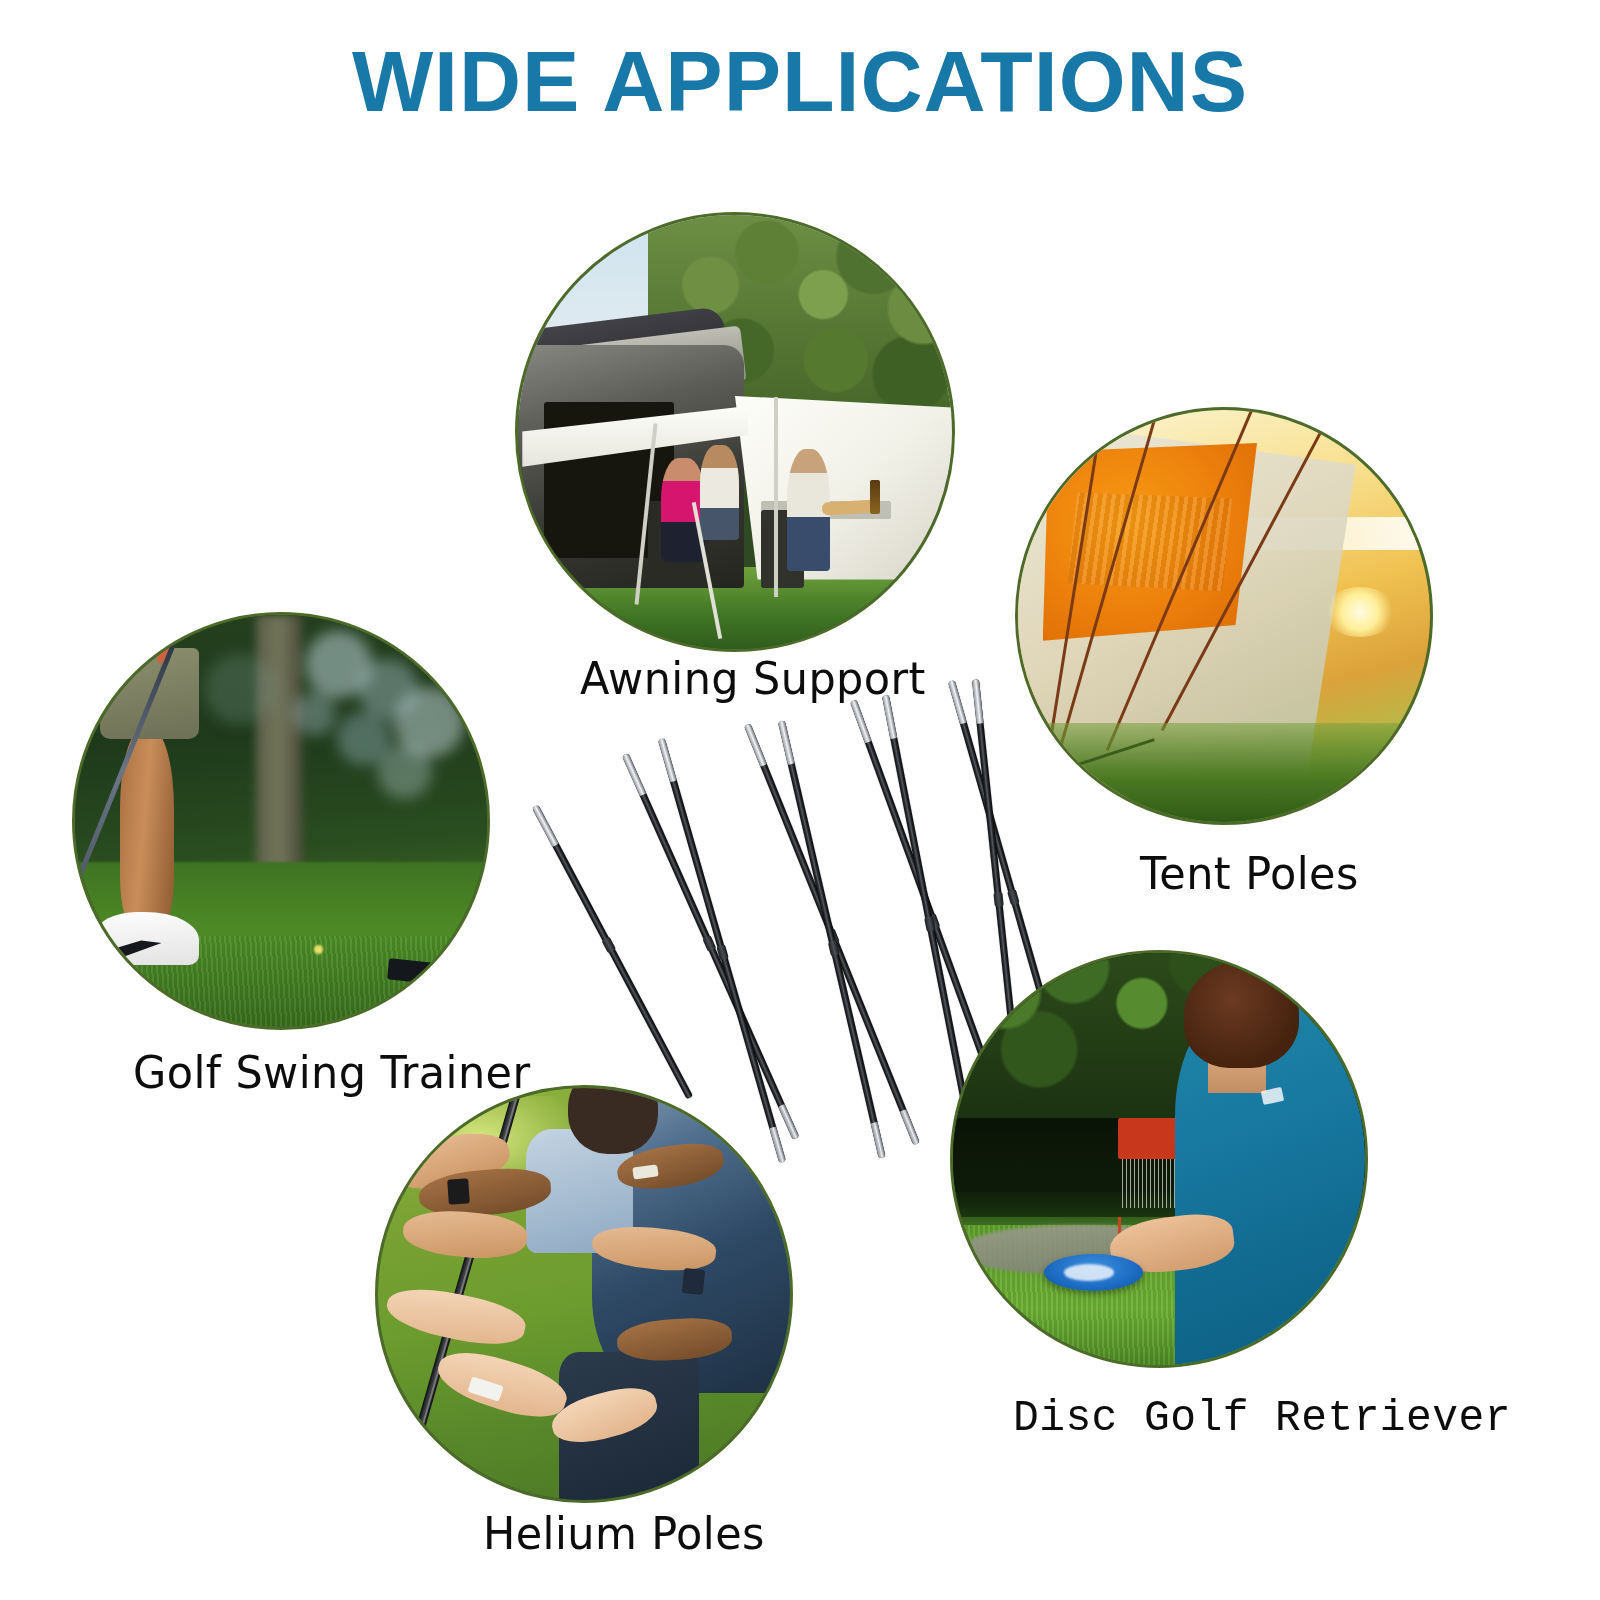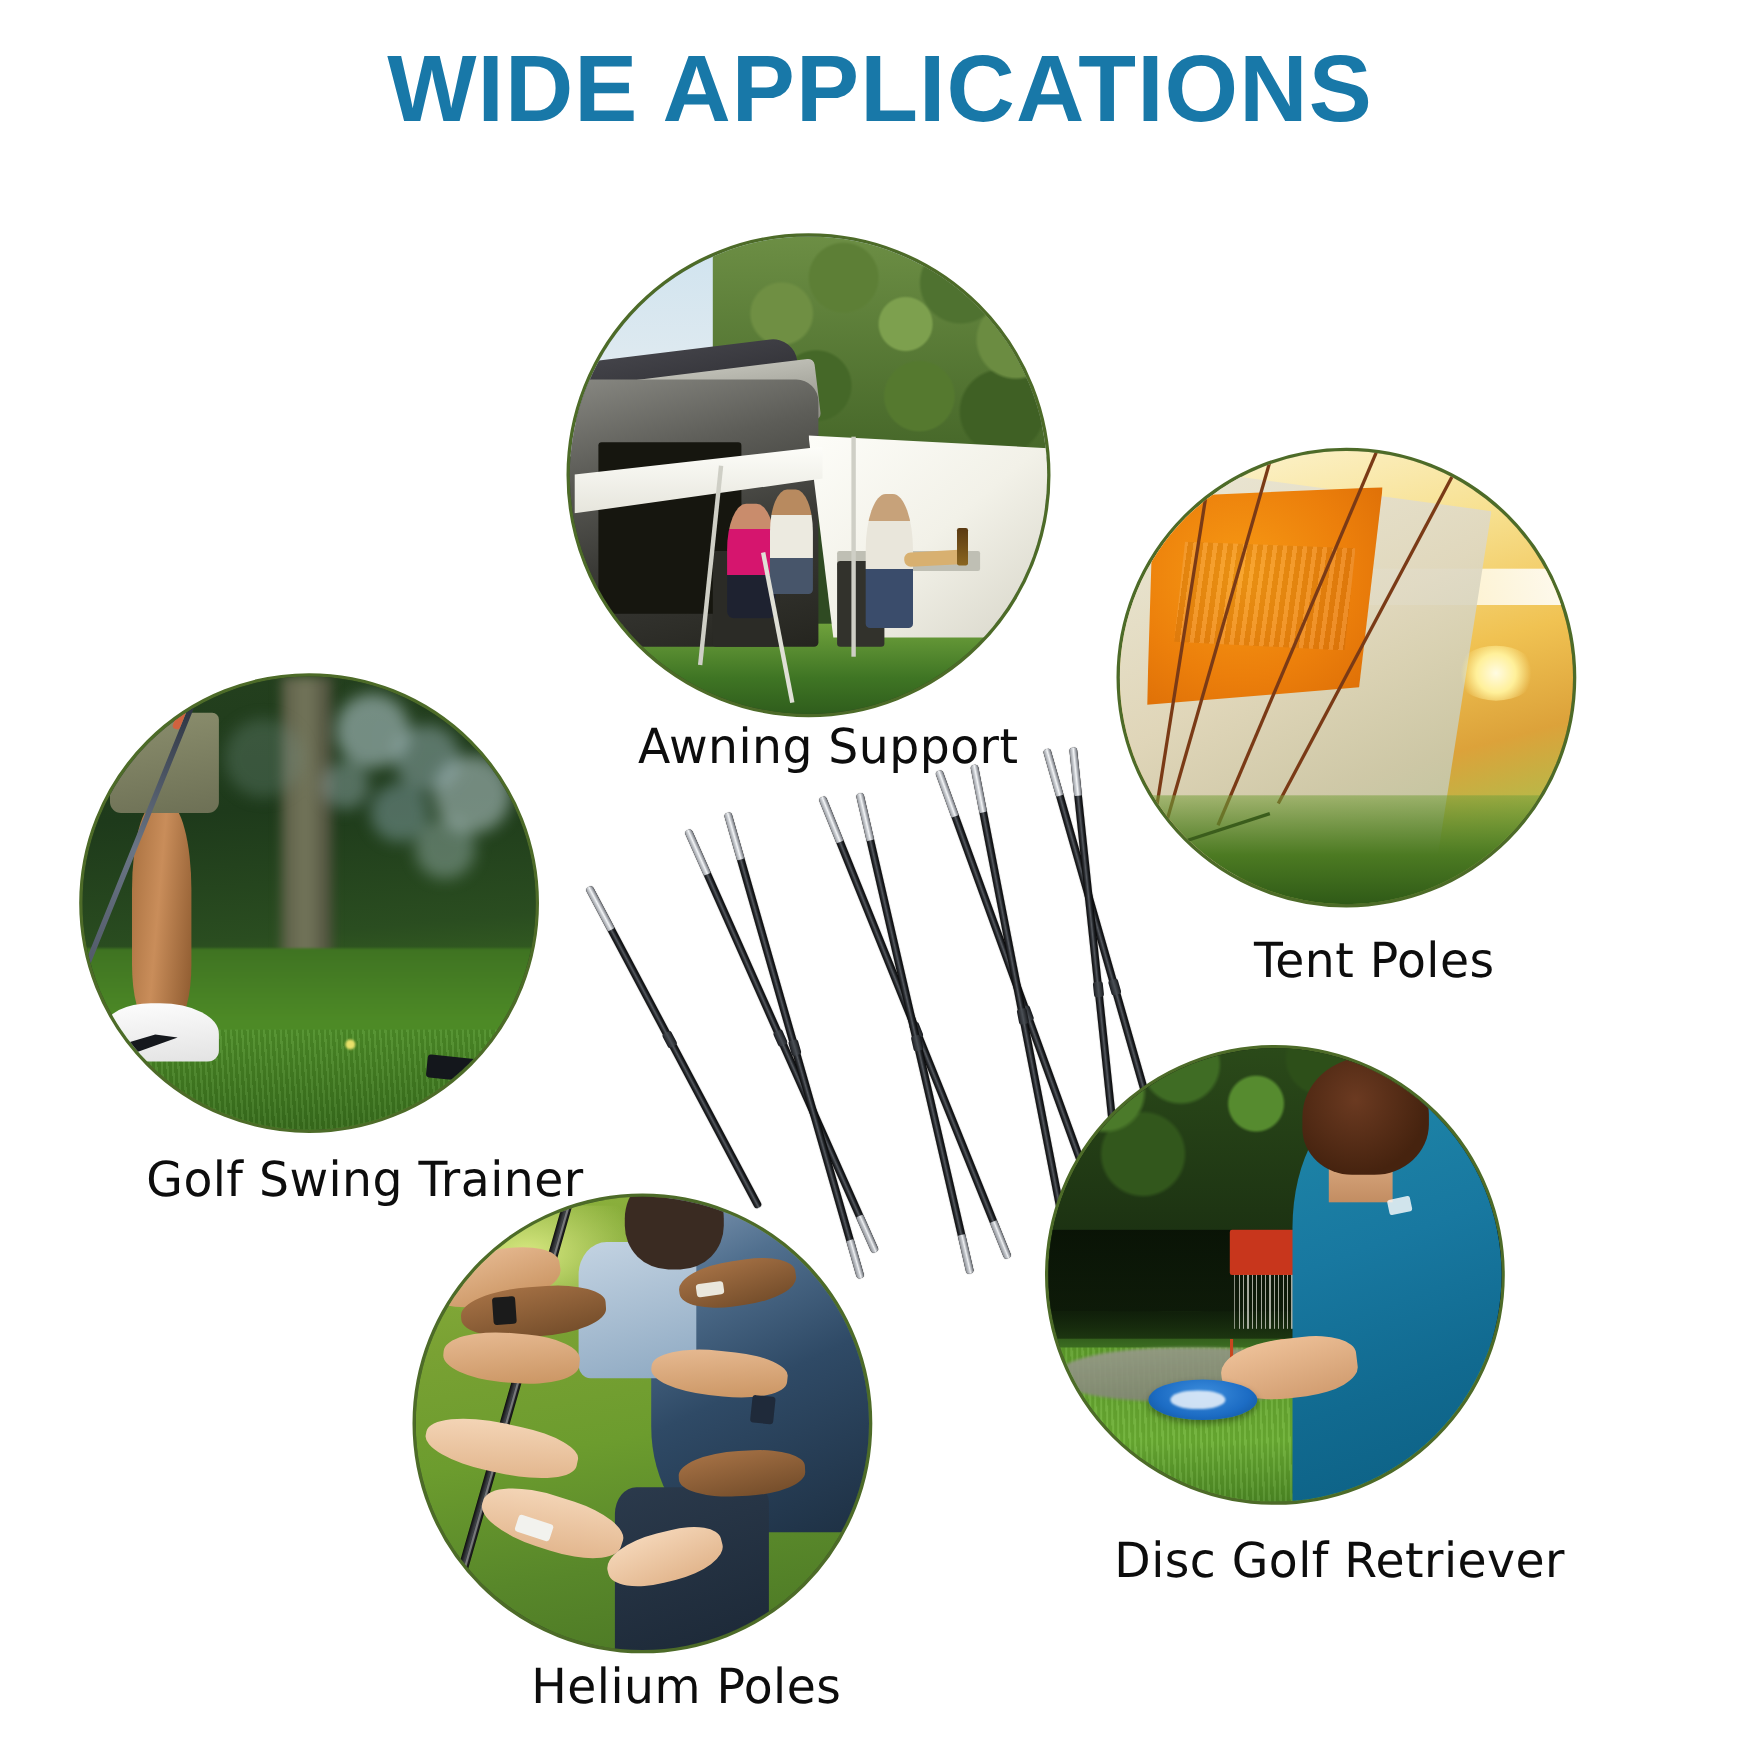--- a/index.html
+++ b/index.html
@@ -229,21 +229,21 @@
   .h8 { left:58%; top:56%; width:28%; height:10%; transform:rotate(-3deg); }
   .h9 { left:42%; top:74%; width:26%; height:11%; transform:rotate(-14deg); }
   .band { position:absolute; border-radius:3px; z-index:7; }
   .b1 { left:17%; top:22%; width:5%; height:6%; background:#1b1b1b; transform:rotate(-4deg); }
   .b2 { left:22%; top:71%; width:8%; height:4%; background:#f2f2ee; transform:rotate(18deg); }
   .b3 { left:62%; top:19%; width:6%; height:3%; background:#eae7dc; transform:rotate(-8deg); }
   .b4 { left:74%; top:44%; width:5%; height:6%; background:#1f2a3a; transform:rotate(6deg); }
 
   
   #circle-disc { left:950px; top:950px; width:418px; height:418px; z-index:7; }
-  #caption-disc { left:1013px; top:1394px; z-index:9; }
+  #caption-disc { left:1013px; top:1394px; z-index:9;font-family:Liberation Mono, monospace; }
 
   .disc-bg      { position:absolute; inset:0;
                   background:linear-gradient(180deg,#13240f 0%,#152a10 40%,#1b3312 58%,#54992b 72%,#6aab34 100%); }
   .disc-canopy  { position:absolute; left:-2%; top:-4%; width:104%; height:62%;
                   background:
                     radial-gradient(circle at 14% 22%, #4b7a2a 0 8%, transparent 9%),
                     radial-gradient(circle at 30% 12%, #3f6c24 0 9%, transparent 10%),
                     radial-gradient(circle at 46% 26%, #568b2f 0 8%, transparent 9%),
                     radial-gradient(circle at 22% 44%, #32571c 0 10%, transparent 11%),
                     radial-gradient(circle at 60% 10%, #2d4f19 0 9%, transparent 10%),

